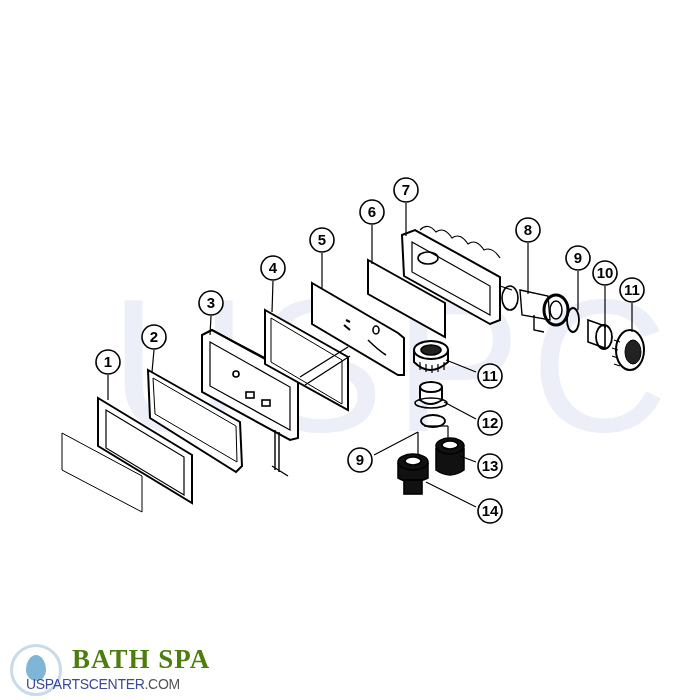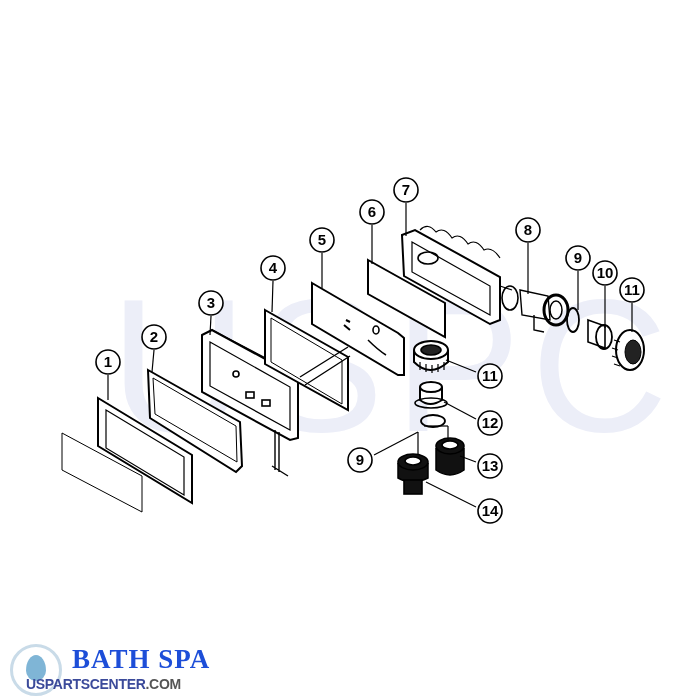--- a/index.html
+++ b/index.html
@@ -3,22 +3,22 @@
 <meta charset="utf-8">
 <style>
   html, body { margin:0; padding:0; background:#ffffff; }
   body { width:700px; height:700px; position:relative; overflow:hidden; font-family:"Liberation Sans", sans-serif; }
   #diagram { position:absolute; left:0; top:0; width:700px; height:700px; }
   .watermark { position:absolute; left:110px; top:270px; font-family:"Liberation Sans", sans-serif; font-size:190px; letter-spacing:10px; color:#eceef8; line-height:1; }
   .callout-num { font-family:"Liberation Sans", sans-serif; font-size:15px; font-weight:bold; fill:#000; }
   .logo { position:absolute; left:6px; top:640px; width:230px; height:56px; }
   .logo-drop { position:absolute; left:4px; top:4px; width:46px; height:46px; border-radius:50%; border:3px solid #c9dbe8; background:#fff; }
   .logo-drop .drop { position:absolute; left:13px; top:8px; width:20px; height:26px; background:#7fb5d6; border-radius:50% 50% 50% 50% / 60% 60% 40% 40%; }
-  .logo-title { position:absolute; left:66px; top:4px; font-family:"Liberation Serif", serif; font-size:27px; font-weight:bold; color:#1d4ed8; letter-spacing:1px; }
-  .logo-sub { position:absolute; left:20px; top:36px; font-family:"Liberation Sans", sans-serif; font-size:14px; font-weight:bold; color:#555; letter-spacing:-0.3px; }
+  .logo-title { position:absolute; left:66px; top:4px; font-family:"Liberation Serif", serif; font-size:27px; font-weight:bold; color:#4d7c0f; letter-spacing:1px; }
+  .logo-sub { position:absolute; left:20px; top:36px; font-family:"Liberation Sans", sans-serif; font-size:14px; font-weight:normal; color:#555; letter-spacing:-0.3px; }
   .logo-sub .brand { color:#3b4a9a; }
 </style>
 </head>
 <body>
 
 <div class="watermark">USPC</div>
 
 <svg id="diagram" viewBox="0 0 700 700" xmlns="http://www.w3.org/2000/svg">
   <g fill="none" stroke="#000" stroke-width="1.6">
 

